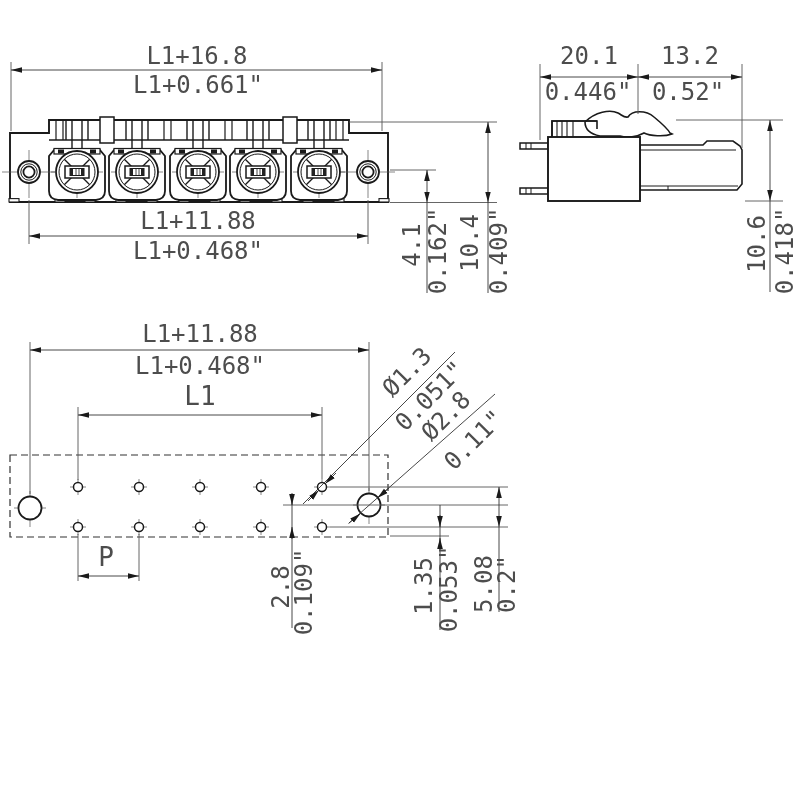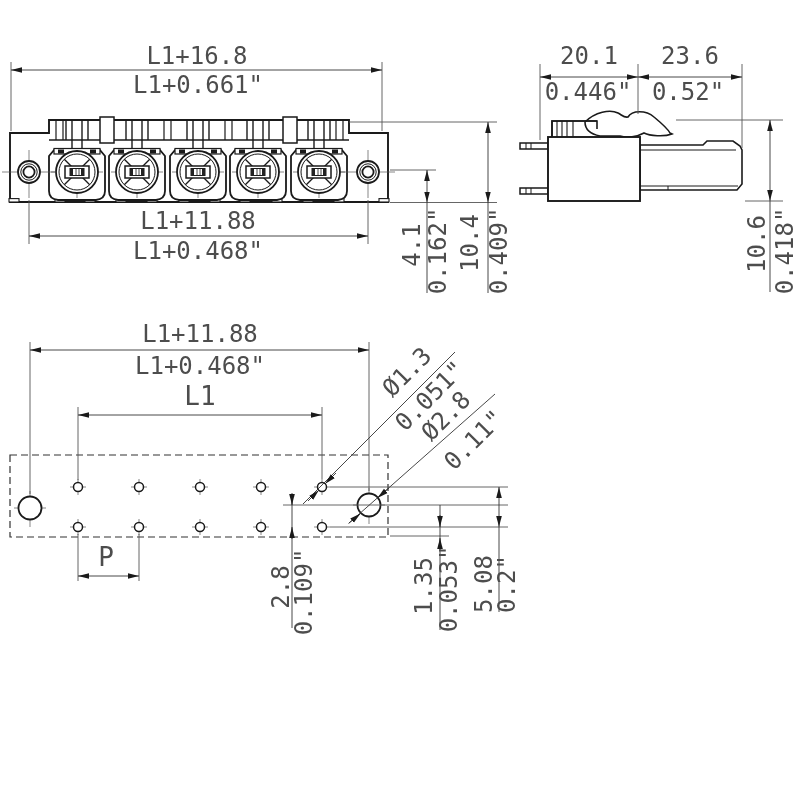--- a/index.html
+++ b/index.html
@@ -233,21 +233,21 @@
 <div class="dim" style="left:198px;top:85px">L1+0.661"</div>
 <div class="dim" style="left:198px;top:221px">L1+11.88</div>
 <div class="dim" style="left:198px;top:251px">L1+0.468"</div>
 <div class="dim rot90" style="left:412px;top:245px">4.1</div>
 <div class="dim rot90" style="left:438px;top:251px">0.162"</div>
 <div class="dim rot90" style="left:470px;top:243px">10.4</div>
 <div class="dim rot90" style="left:499px;top:251px">0.409"</div>
 
 <div class="dim" style="left:589px;top:56px">20.1</div>
 <div class="dim" style="left:588px;top:92px">0.446"</div>
-<div class="dim" style="left:690px;top:56px">23.6</div>
+<div class="dim" style="left:690px;top:56px">13.2</div>
 <div class="dim" style="left:688px;top:92px">0.52"</div>
 <div class="dim rot90" style="left:757px;top:244px">10.6</div>
 <div class="dim rot90" style="left:785px;top:251px">0.418"</div>
 
 <div class="dim" style="left:200px;top:334px">L1+11.88</div>
 <div class="dim" style="left:200px;top:366px">L1+0.468"</div>
 <div class="dim big" style="left:200px;top:396px">L1</div>
 <div class="dim big" style="left:106px;top:557px">P</div>
 <div class="dim rot45" style="left:407px;top:372px">Ø1.3</div>
 <div class="dim rot45" style="left:430px;top:396px">0.051"</div>

